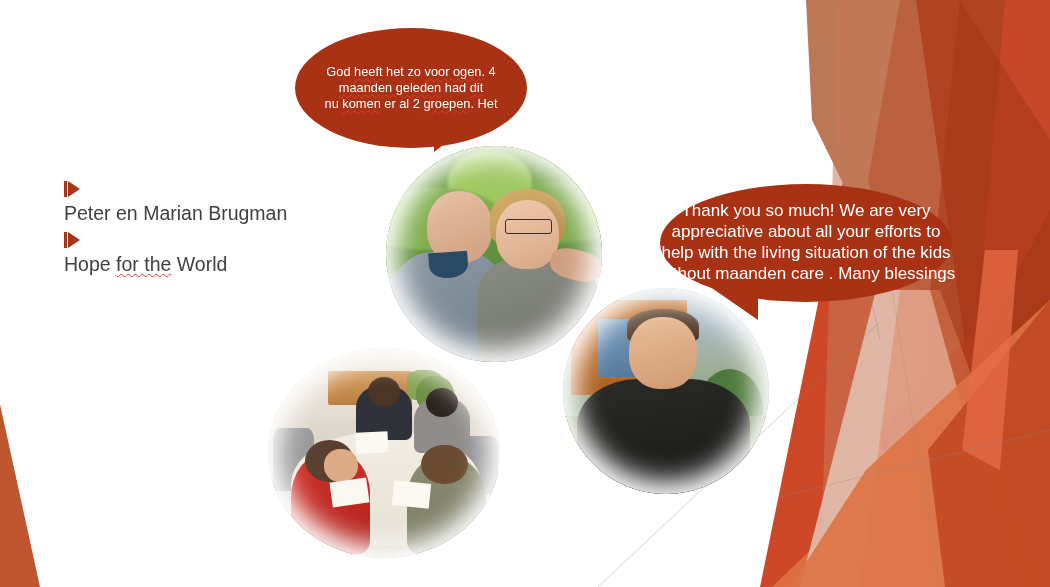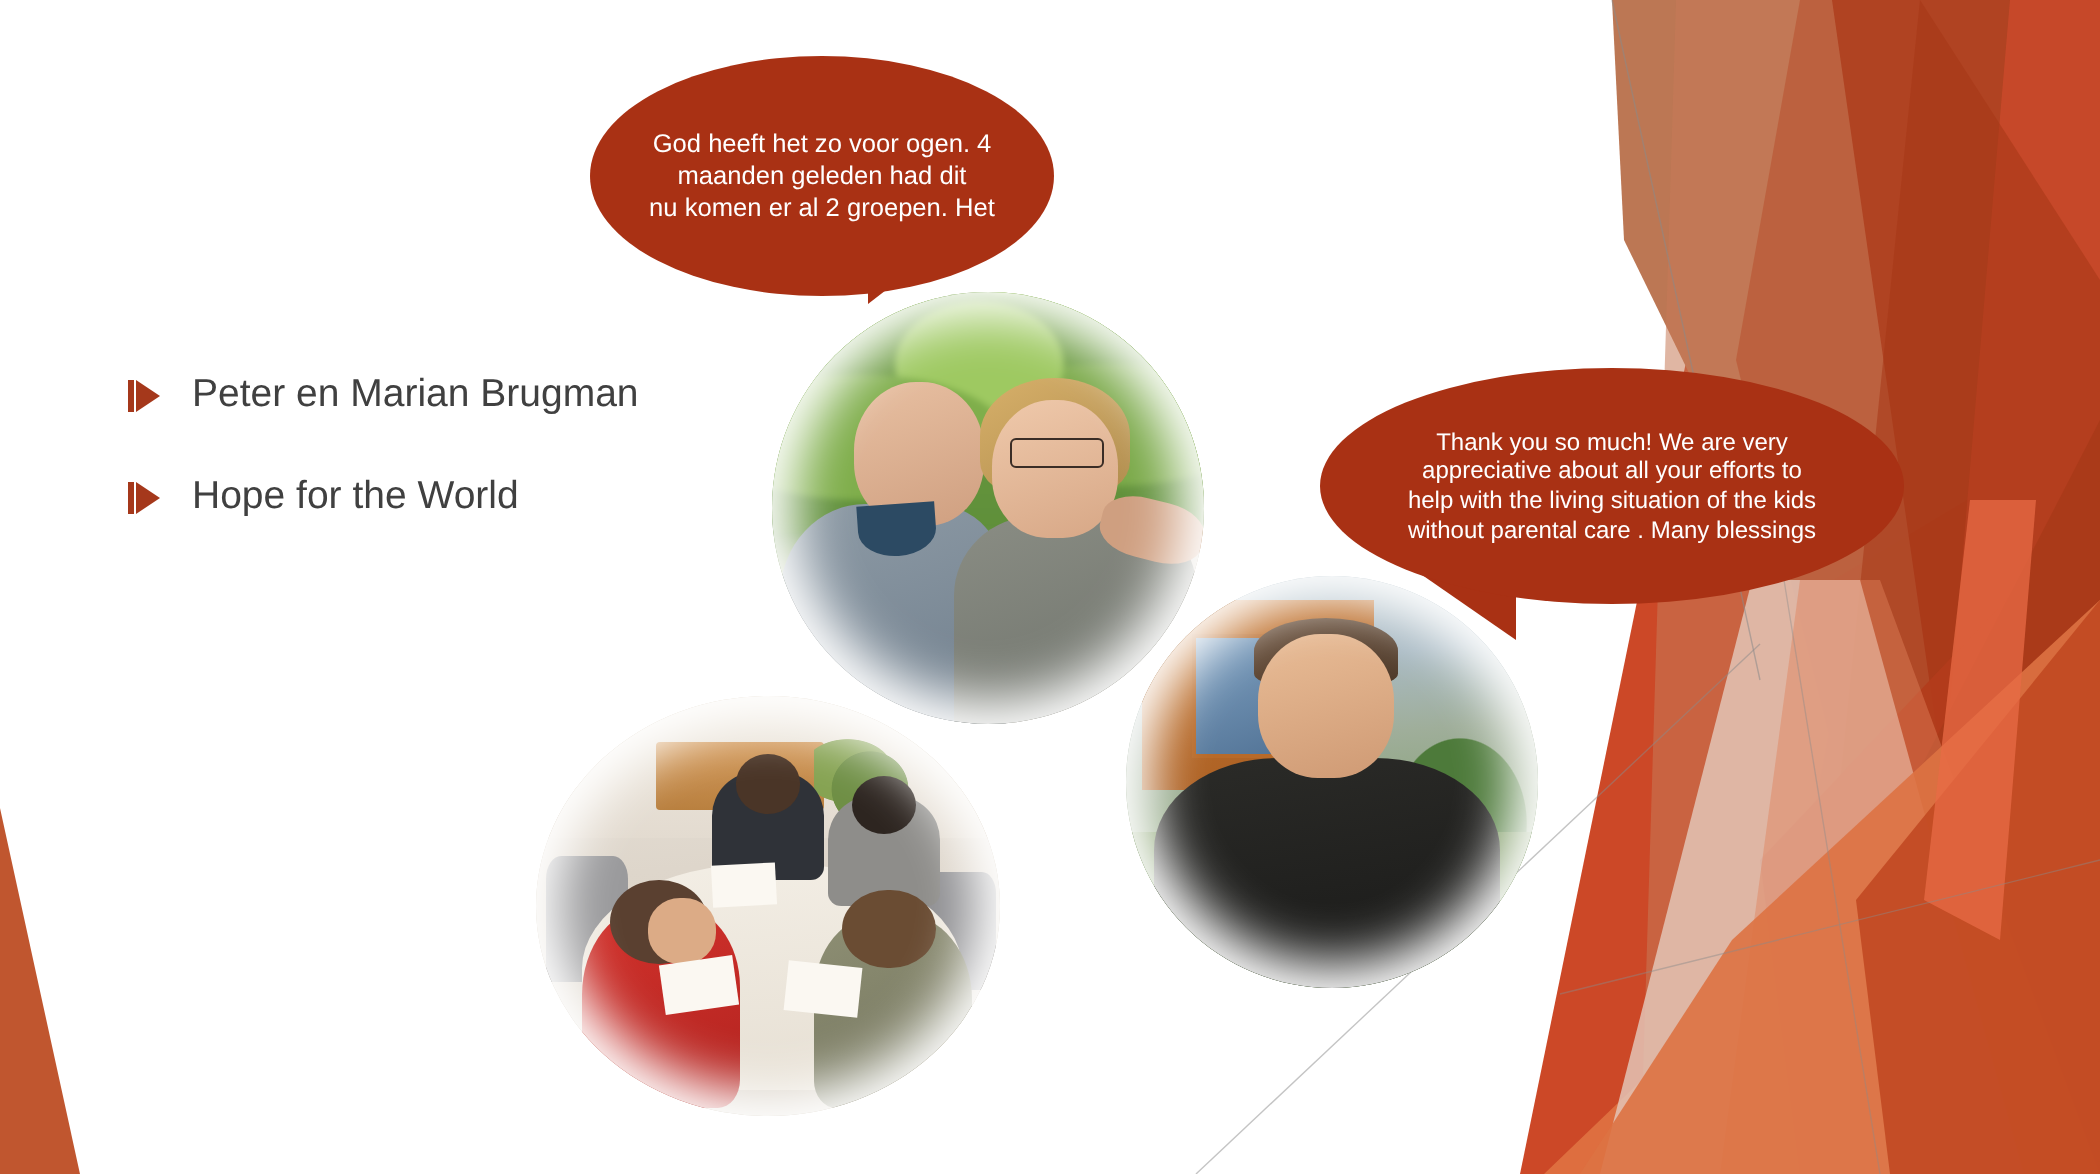--- a/index.html
+++ b/index.html
@@ -16,36 +16,37 @@
 
   
   .title{
     position:absolute;left:64px;top:48px;
     font-size:44px;font-weight:400;letter-spacing:.2px;
     color:#A5381B;line-height:1.1;white-space:nowrap;
   }
 
   
   .bullets{position:absolute;left:64px;top:180px;width:330px;}
-  .bullet-row{display:flex;align-items:center;height:35px;margin-bottom:16px;}
+  .bullet-row{display:flex;align-items:flex-start;height:35px;margin-bottom:16px;flex-direction:column;}
   .bullet-mark{
     position:relative;width:22px;height:18px;flex:0 0 22px;margin-right:10px;
   }
   .bullet-mark .bar{
     position:absolute;left:0;top:1px;width:3px;height:16px;background:#A5381B;
   }
   .bullet-mark .tri{
     position:absolute;left:4px;top:1px;width:0;height:0;
     border-top:8px solid transparent;border-bottom:8px solid transparent;
     border-left:12px solid #A5381B;
   }
   .bullet-text{
     font-size:19.5px;color:#404040;white-space:nowrap;
   }
   .sq{
+    text-decoration:underline;
     text-decoration-style:wavy;
     text-decoration-color:#e03a2f;
     text-decoration-thickness:1px;
     text-underline-offset:2px;
   }
 
   
   .photo{position:absolute;border-radius:50%;overflow:hidden;}
   .photo .inner{position:absolute;inset:0;}
   .photo .vig{
@@ -150,21 +151,21 @@
   .tail{position:absolute;width:0;height:0;}
 
   #bubble-1{left:295px;top:28px;width:232px;height:120px;}
   #bubble-1 .txt{font-size:12.8px;}
   #tail-1{left:434px;top:118px;
      border-left:0 solid transparent;
      border-top:34px solid #A93114;
      border-right:44px solid transparent;}
 
   #bubble-2{left:660px;top:184px;width:292px;height:118px;}
-  #bubble-2 .txt{font-size:12px;padding:0 22px;}
+  #bubble-2 .txt{font-size:17px;padding:0 22px;}
   #tail-2{left:706px;top:284px;
      border-right:0 solid transparent;
      border-top:36px solid #A93114;
      border-left:52px solid transparent;}
 
   .nowrap{white-space:nowrap;}
 </style>
 </head>
 <body>
 
@@ -290,17 +291,17 @@
       <div class="nowrap">nu <span class="sq">komen</span> er al 2 <span class="sq">groepen</span>. Het</div>
     </div>
   </div>
 
   <div class="tail" id="tail-2"></div>
   <div class="bubble" id="bubble-2">
     <div class="txt">
       <div class="nowrap">Thank you so much! We are very</div>
       <div class="nowrap">appreciative about all your efforts to</div>
       <div class="nowrap">help with the living situation of the kids</div>
-      <div class="nowrap">without parental care . Many blessings</div>
+      <div class="nowrap">without maanden care . Many blessings</div>
     </div>
   </div>
 
 </div>
 
 </body></html>

